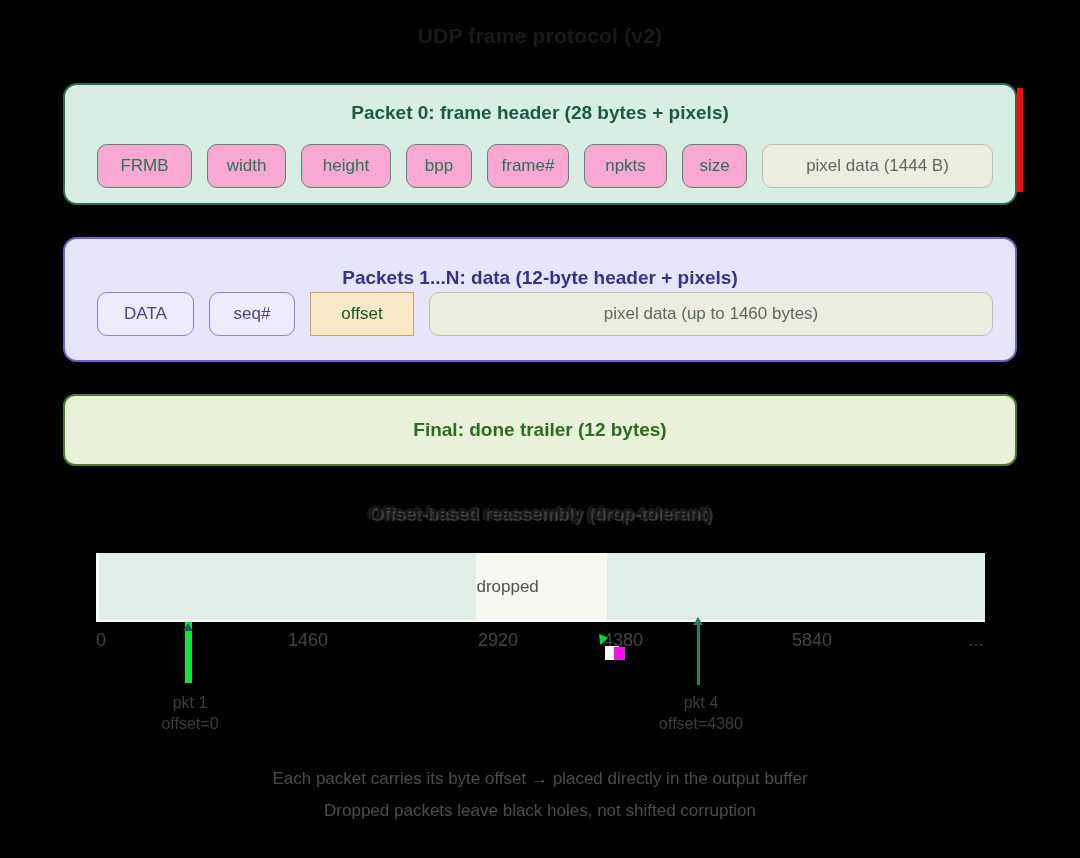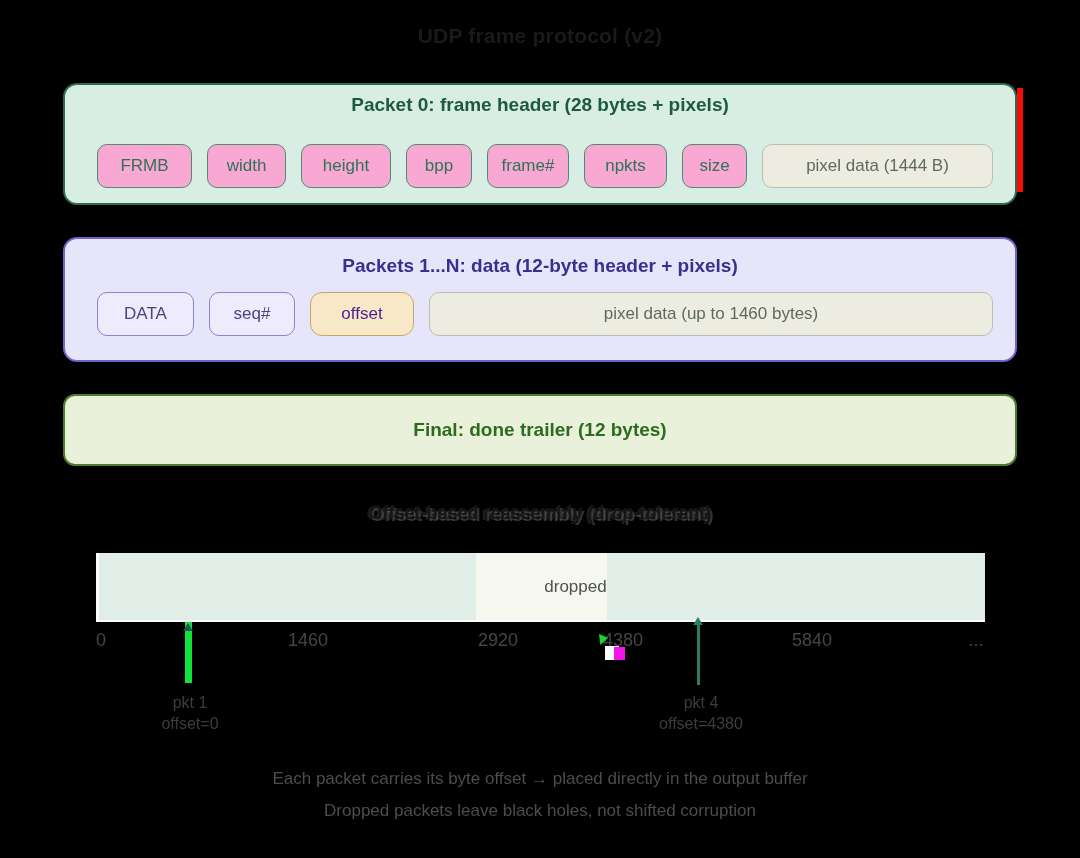--- a/index.html
+++ b/index.html
@@ -23,30 +23,30 @@
     display:flex;align-items:center;justify-content:center;font-size:17px;}
 
   .box-frame{background:#d8ede3;border-color:#2e6a50;}
   .box-frame .pbox-title{color:#1d5a41;}
   .chip-mint{background:#f9a8d4;border-color:#4f8c6c;color:#2e7356;}
   .chip-beige{background:#edece1;border-color:#bcbfae;color:#5d6a5f;}
 
   .box-data{background:#e7e5fa;border-color:#6e63c8;}
   .box-data .pbox-title{color:#38308f;}
   .chip-lav{background:#edebfc;border-color:#8b83d2;color:#4a4480;}
-  .chip-orange{background:#f7e9c7;border-color:#c8a668;color:#4c1d95;border-radius:12px;}
+  .chip-orange{background:#f7e9c7;border-color:#c8a668;color:#14532d;border-radius:0;}
 
   .box-final{background:#e9f1da;border-color:#4e7d2a;display:flex;align-items:center;justify-content:center;}
   .box-final .pbox-title{color:#2d6c1e;}
 
   
   .buffer-bar{left:96px;top:553px;width:889px;height:69px;background:#e0eee7;
     border-left:3px solid #fdfdfd;border-bottom:2px solid #fdfdfd;box-sizing:border-box;}
   .dropped-seg{position:absolute;left:42.6%;top:0;width:14.7%;height:100%;background:#f6f8f0;
-    display:flex;align-items:center;justify-content:flex-end;font-size:17px;color:#4c5350;}
+    display:flex;align-items:center;justify-content:flex-start;font-size:17px;color:#4c5350;}
   .tick-label{position:absolute;top:630px;transform:translateX(-50%);font-size:18px;color:#454545;}
   .pkt-line-green{left:185px;top:622px;width:7px;height:61px;background:#12e23d;}
   .arrow-head{width:0;height:0;border-left:5px solid transparent;border-right:5px solid transparent;
     border-bottom:8px solid #1e5c4e;position:absolute;top:1px;left:-2px;}
   .pkt-line-teal{left:697px;top:624px;width:3px;height:61px;background:#2c7c68;}
   .arrow-head2{width:0;height:0;border-left:5px solid transparent;border-right:5px solid transparent;
     border-bottom:8px solid #2c7c68;position:absolute;top:-7px;left:-4px;}
   .pkt-label{position:absolute;transform:translateX(-50%);text-align:center;font-size:16px;color:#3a3d40;line-height:21px;}
 
   .note{font-size:17px;color:#4c4c4c;}
@@ -57,36 +57,36 @@
     clip-path:polygon(0 0,100% 35%,15% 100%);}
   .art-white{left:605px;top:646px;width:14px;height:14px;background:#fdfdfd;}
   .art-magenta{left:614px;top:647px;width:11px;height:13px;background:#f513ec;}
 </style>
 </head>
 <body>
 
 <div class="abs centered h-main" style="top:24px">UDP frame protocol (v2)</div>
 
 <div class="abs pbox box-frame" style="top:83px;height:122px">
-  <div class="pbox-title" style="margin-top:9px">Packet 0: frame header (28 bytes + pixels)</div>
+  <div class="pbox-title" style="margin-top:17px">Packet 0: frame header (28 bytes + pixels)</div>
   <div class="chip-row" style="top:59px">
     <div class="chip chip-mint" style="width:95px">FRMB</div>
     <div class="chip chip-mint" style="width:79px">width</div>
     <div class="chip chip-mint" style="width:90px">height</div>
     <div class="chip chip-mint" style="width:66px">bpp</div>
     <div class="chip chip-mint" style="width:82px">frame#</div>
     <div class="chip chip-mint" style="width:83px">npkts</div>
     <div class="chip chip-mint" style="width:65px">size</div>
     <div class="chip chip-beige" style="flex:1">pixel data (1444 B)</div>
   </div>
 </div>
 <div class="abs red-stripe"></div>
 
 <div class="abs pbox box-data" style="top:237px;height:125px">
-  <div class="pbox-title" style="margin-top:16px">Packets 1...N: data (12-byte header + pixels)</div>
+  <div class="pbox-title" style="margin-top:28px">Packets 1...N: data (12-byte header + pixels)</div>
   <div class="chip-row" style="top:53px;">
     <div class="chip chip-lav" style="width:97px">DATA</div>
     <div class="chip chip-lav" style="width:86px">seq#</div>
     <div class="chip chip-orange" style="width:104px">offset</div>
     <div class="chip chip-beige" style="flex:1">pixel data (up to 1460 bytes)</div>
   </div>
 </div>
 
 <div class="abs pbox box-final" style="top:394px;height:72px;border-radius:12px">
   <div class="pbox-title">Final: done trailer (12 bytes)</div>

